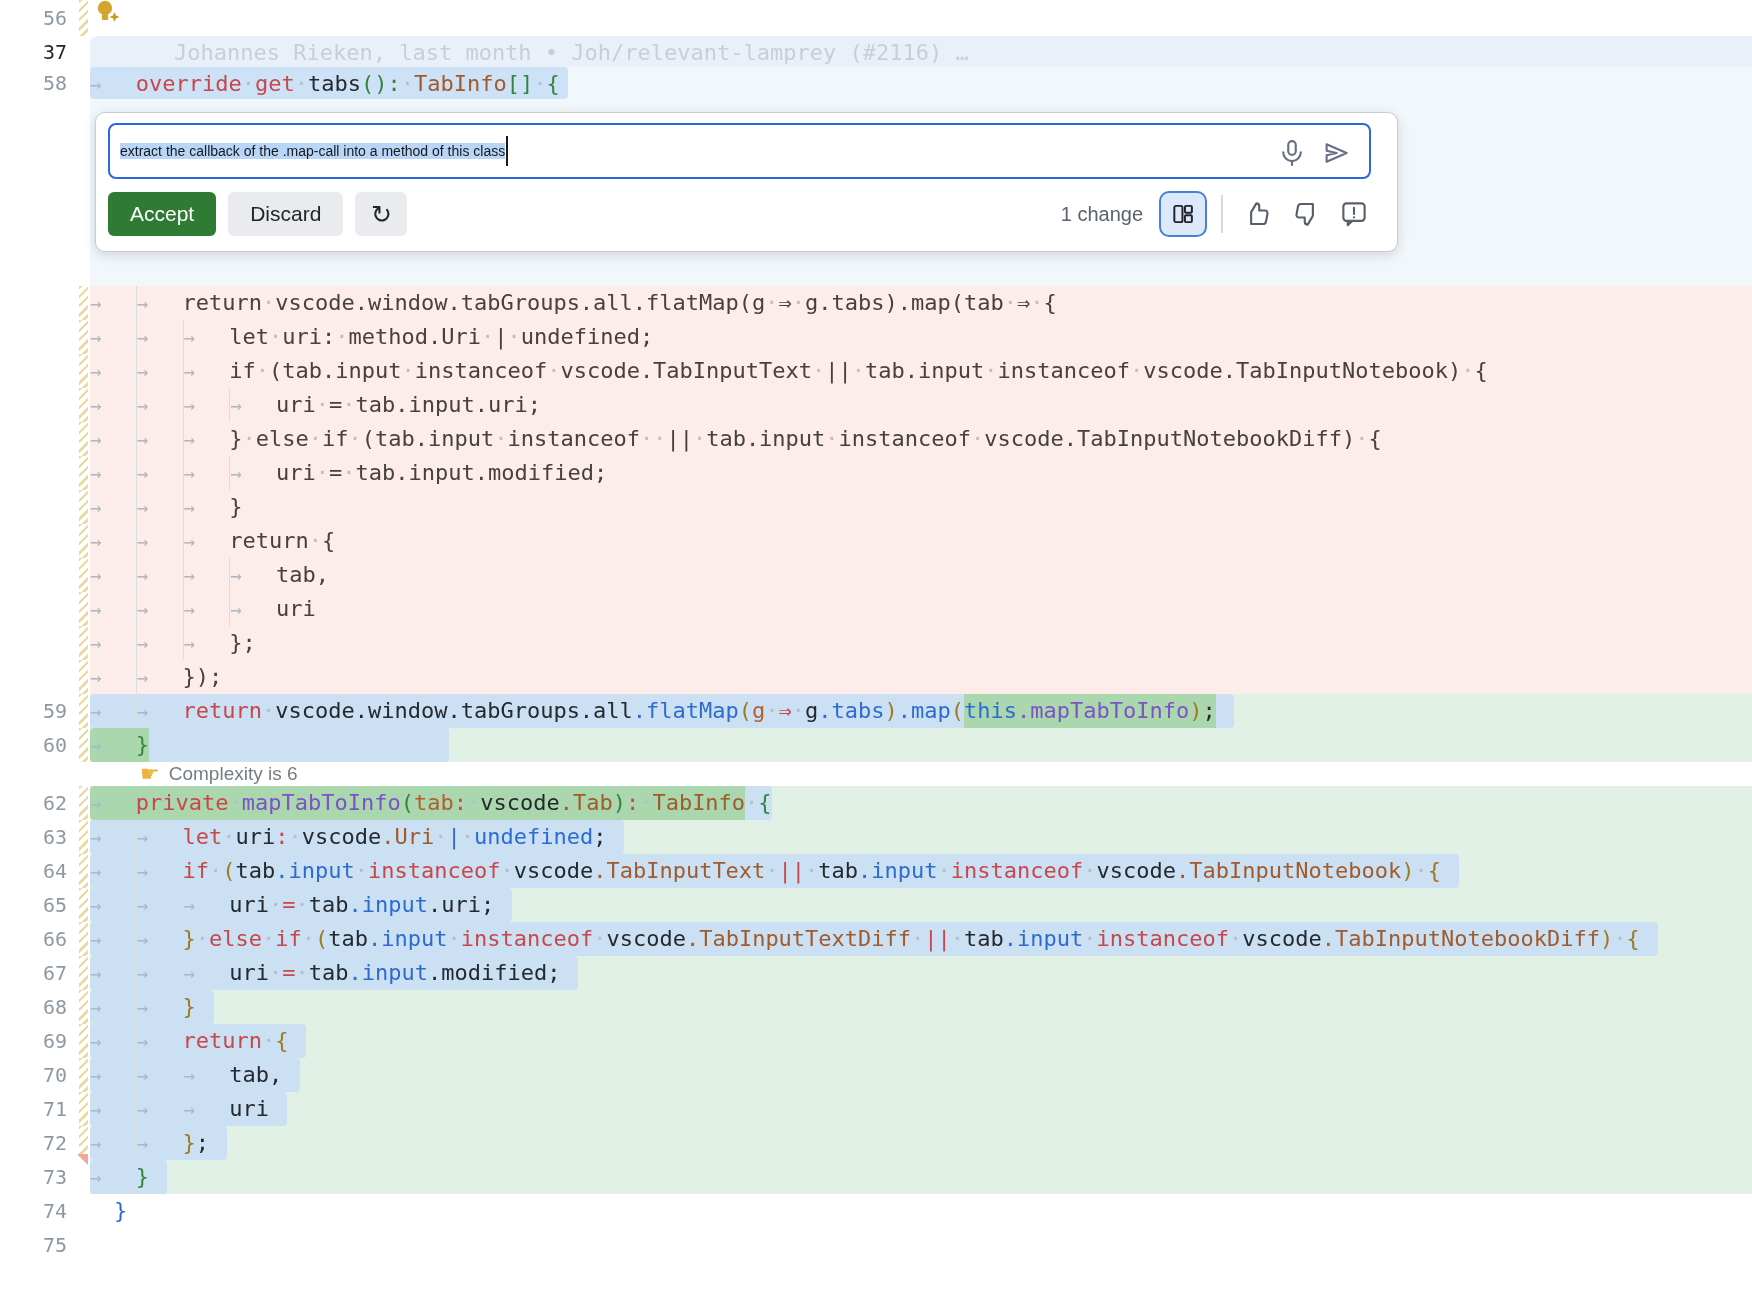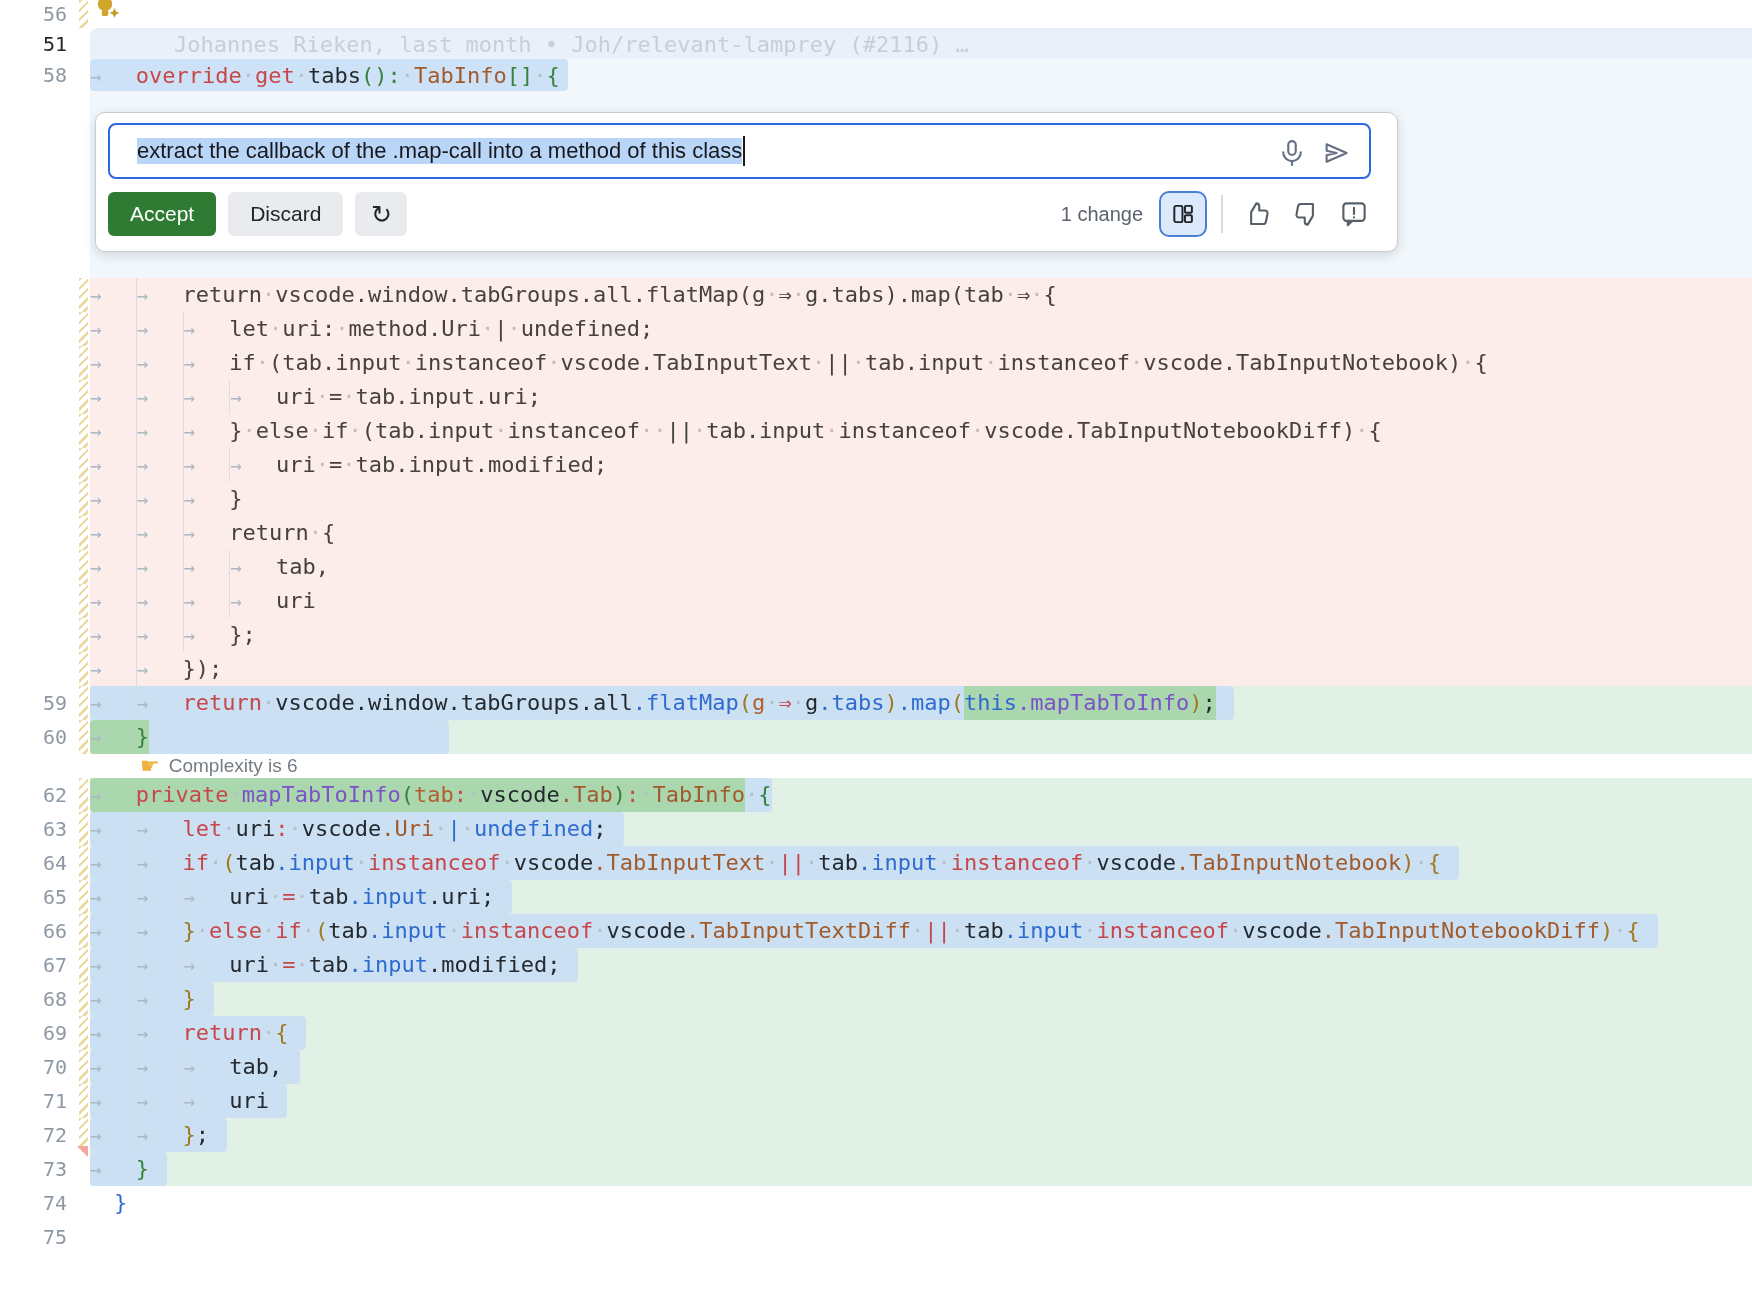--- a/index.html
+++ b/index.html
@@ -47,21 +47,21 @@
   .lens-text{color:#757d84;font-size:19px;}
   
   .bulbrow{display:flex;align-items:center;padding-left:5px;background:#fff;}
   
   #widget{position:absolute;left:95px;top:112px;width:1303px;height:140px;background:#fff;
           border:1.5px solid #c8cbcf;border-radius:10px;box-shadow:0 3px 12px rgba(0,0,0,.14);
           box-sizing:border-box;z-index:5;}
   #chat-input{position:absolute;left:12px;top:10px;right:26px;height:56px;border:2px solid #2b68de;
           border-radius:8px;box-sizing:border-box;display:flex;align-items:center;
           padding:0 96px 0 10px;background:#fff;}
-  .inputsel{background:#b9d5f8;color:#17191c;font-size:22px;white-space:pre;margin-left:17px;}
+  .inputsel{background:#b9d5f8;color:#17191c;font-size:14px;white-space:pre;}
   .caret{width:2px;height:30px;background:#1a1a1a;margin-left:1px;}
   .in-icon{position:absolute;top:13px;width:30px;height:30px;}
   #mic-btn{right:62px;} #send-btn{right:18px;}
   #btnrow{position:absolute;left:12px;right:16px;top:78px;height:46px;display:flex;
           align-items:center;}
   .btn{border:none;border-radius:6px;height:44px;font-size:21px;
        font-family:"Liberation Sans",sans-serif;cursor:pointer;}
   #accept-btn{background:#2f7b33;color:#fff;padding:0 22px;margin-right:12px;}
   #discard-btn{background:#e9ebee;color:#22262b;padding:0 22px;margin-right:12px;}
   #retry-btn{background:#e9ebee;color:#22262b;width:52px;font-size:25px;line-height:40px;}
@@ -70,35 +70,35 @@
   #toggle-btn{width:48px;height:46px;border:2px solid #4a7fd6;background:#dce9fb;border-radius:10px;
           display:flex;align-items:center;justify-content:center;box-sizing:border-box;margin-right:14px;}
   .vdiv{width:2px;height:38px;background:#d6dade;margin-right:14px;}
   .fb{width:42px;height:42px;display:flex;align-items:center;justify-content:center;
       background:transparent;border:none;margin-right:6px;}
 </style>
 </head>
 <body>
 
 <div id="editor">
-    <div class="row" style="height: 28px;">
+    <div class="row" style="height: 36px;">
       <div class="gut h">
         <span class="num">56</span>
       </div>
       <div class="cnt bg-white bulbrow">
         <span><svg width="27" height="30" viewBox="0 0 27 30">
             <circle cx="10" cy="10" r="7.2" fill="#d2a62d"></circle>
             <rect x="6.8" y="16" width="6.4" height="6" rx="1.5" fill="#d2a62d"></rect>
             <path d="M19.5 14 l1.5 3.4 3.4 1.5 -3.4 1.5 -1.5 3.4 -1.5-3.4 -3.4-1.5 3.4-1.5 Z" fill="#c79a20"></path>
           </svg></span>
       </div>
     </div>
     <div class="row" style="height: 31px;">
       <div class="gut">
-        <span class="num act">51</span>
+        <span class="num act">37</span>
       </div>
       <div class="cnt bg-zone zoneband">
         <span class="sp " style="width: 84px;"></span>
         <span class="bl">Johannes Rieken, last month • Joh/relevant-lamprey (#2116) …</span>
       </div>
     </div>
     <div class="row" style="height: 32px;">
       <div class="gut">
         <span class="num">58</span>
       </div>

